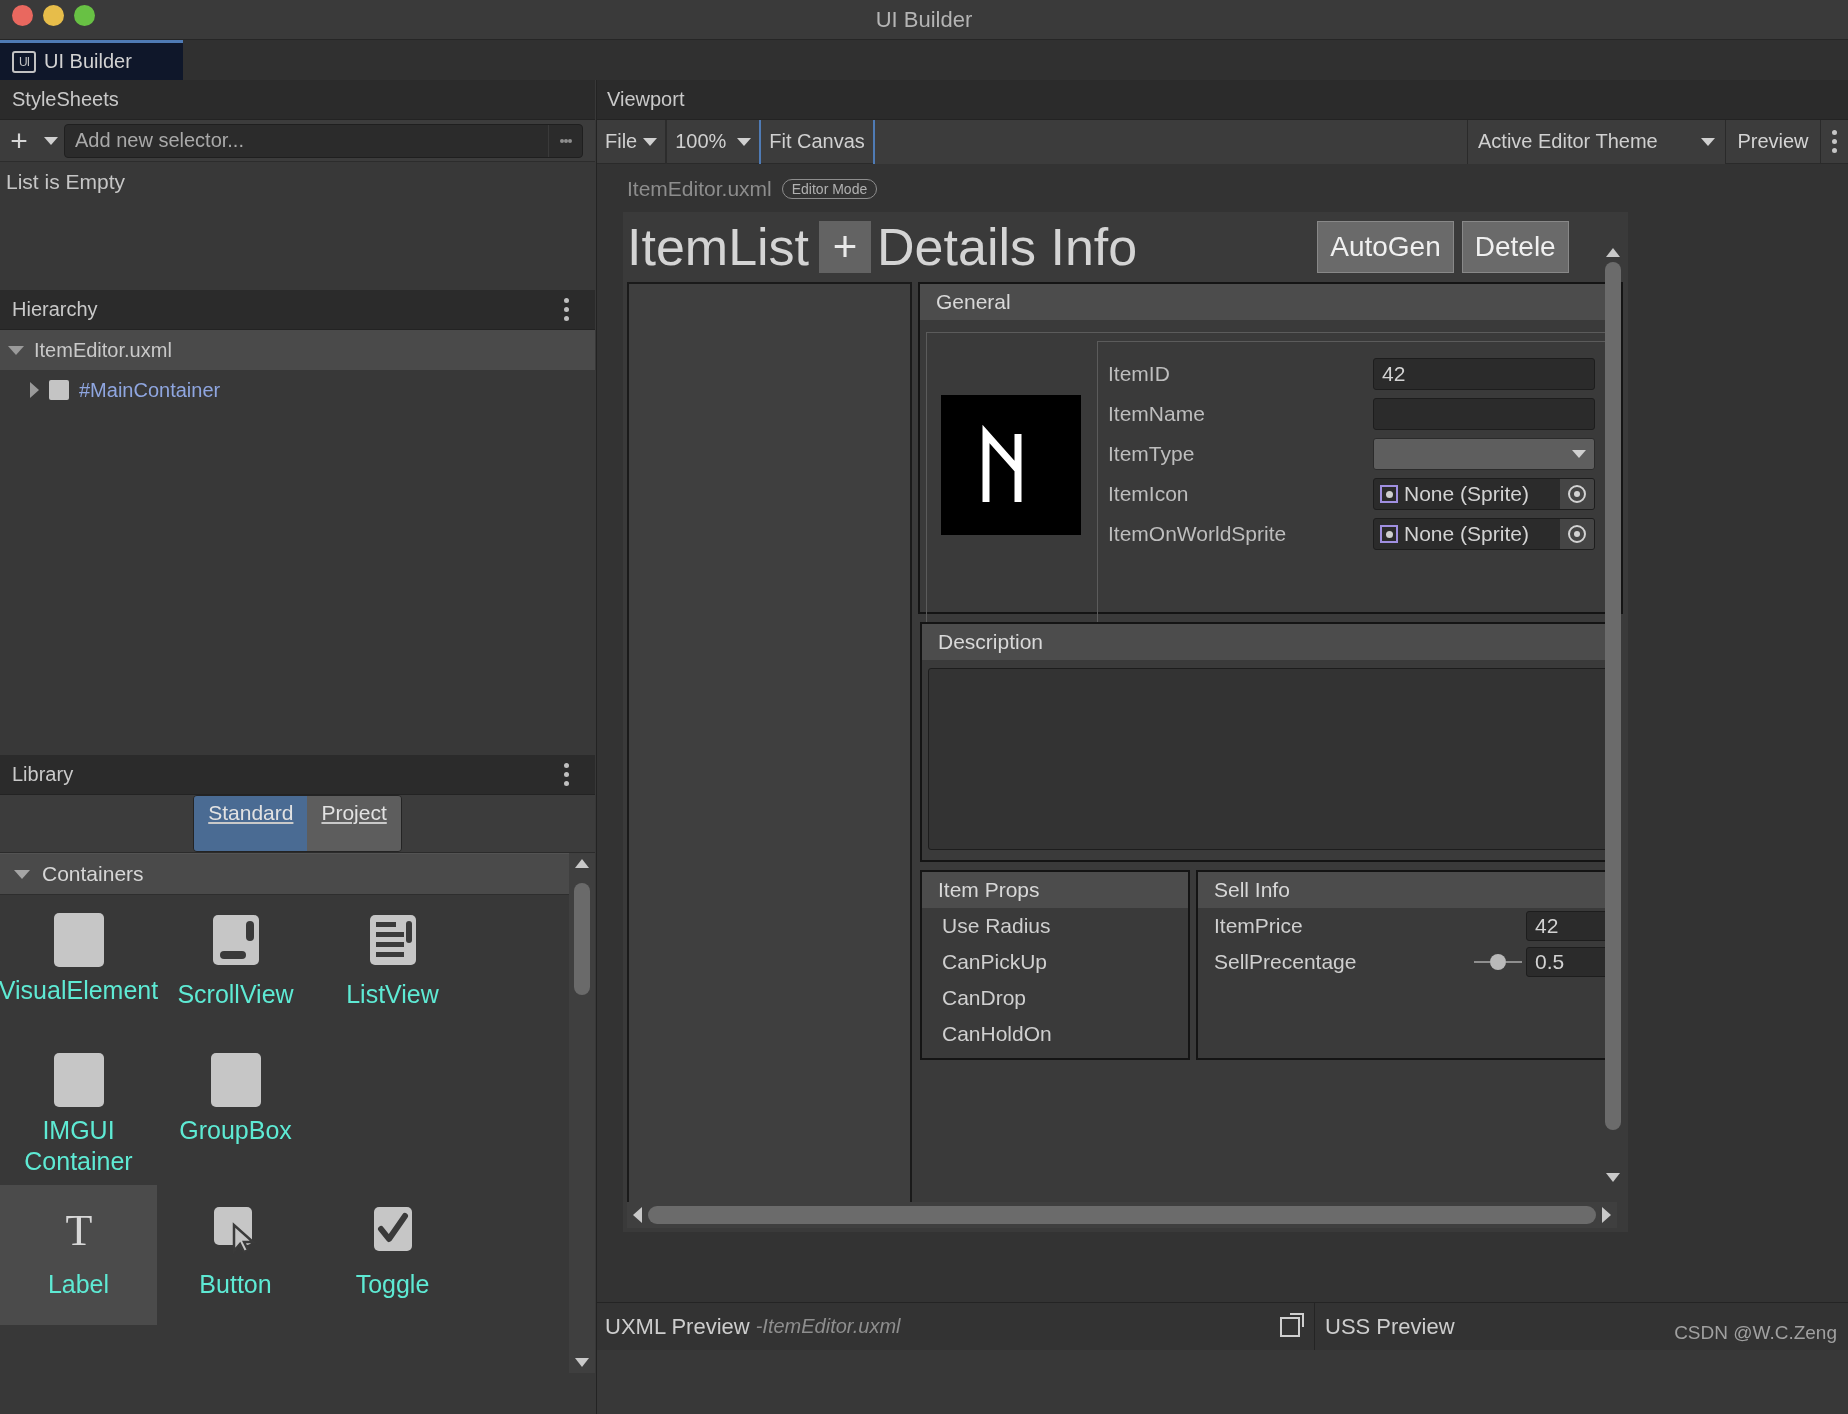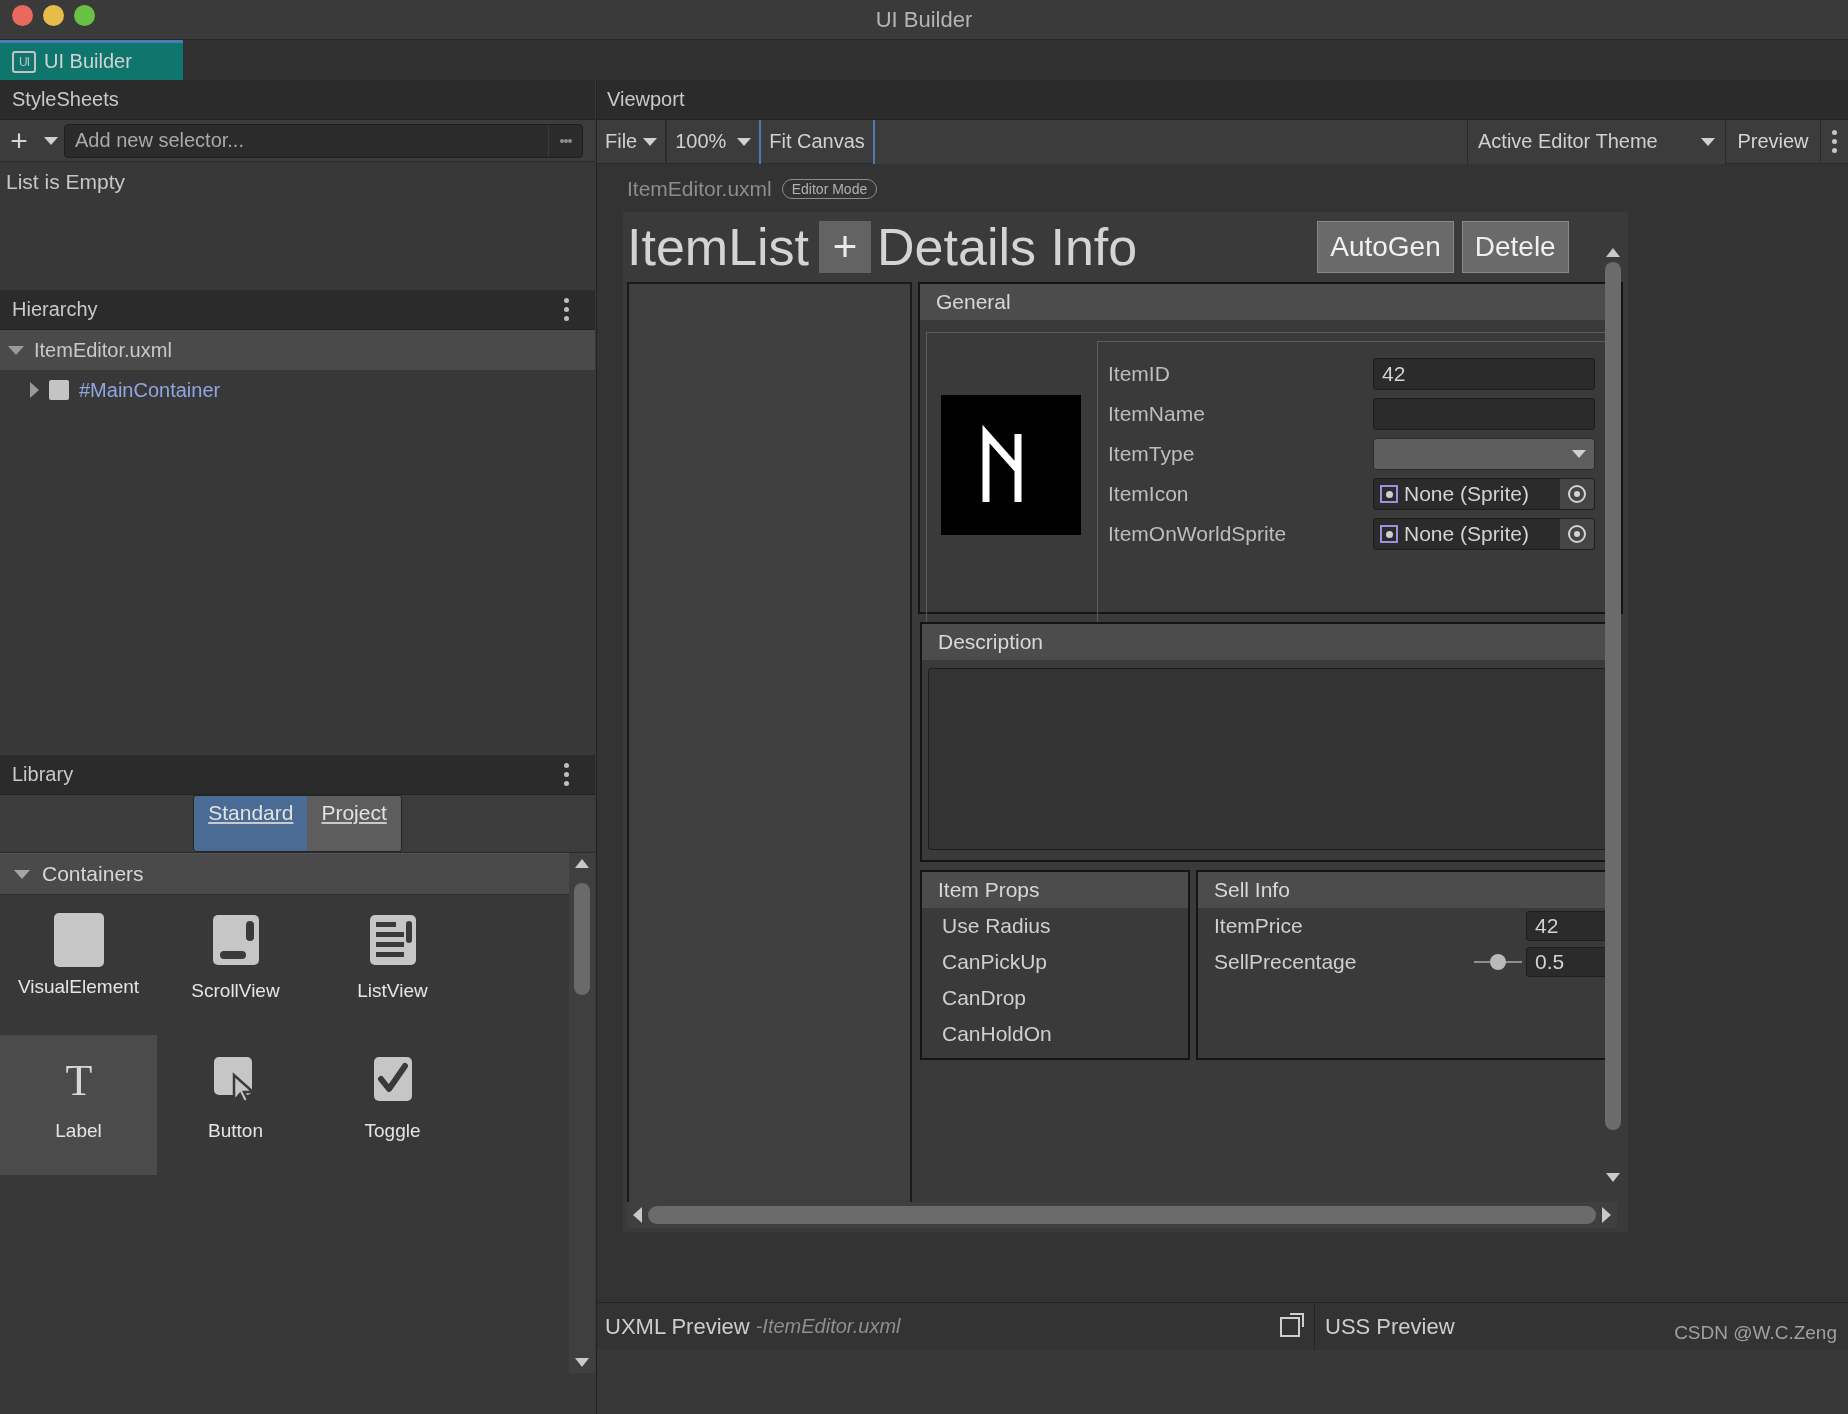--- a/index.html
+++ b/index.html
@@ -26,21 +26,21 @@
     line-height:40px; text-align:center; font-size:22px; color:#b4b4b4;
   }
 
   
   .tabstrip {
     position:absolute; left:0; top:40px; width:1848px; height:40px;
     background:#303030;
   }
   .tab {
     position:absolute; left:0; top:0; width:183px; height:40px;
-    background:#0f766e; border-top:3px solid #4f7bb5;
+    background:#0f172a; border-top:3px solid #4f7bb5;
     display:flex; align-items:center; gap:8px; padding-left:12px;
   }
   .tab-ico {
     width:24px; height:22px; border:2px solid #c2c2c2; border-radius:3px;
     font-size:12px; line-height:18px; text-align:center; color:#c2c2c2;
     font-family:"Liberation Sans", sans-serif; letter-spacing:-1px;
   }
   .tab-label { font-size:20px; color:#d2d2d2; }
 
   
@@ -82,21 +82,21 @@
   .seg div { padding:5px 14px; font-size:21px; color:#e2e2e2; }
   .seg .on { background:#4a6b93; }
   .seg .off { background:#5d5d5d; }
 
   .lib-body { position:relative; background:#383838; }
   .cat-row { height:42px; background:#4a4a4a; display:flex; align-items:center; font-size:21px; color:#d6d6d6; border-top:1px solid #535353; border-bottom:1px solid #2e2e2e;}
   .cat-tri { width:0;height:0;border-left:8px solid transparent;border-right:8px solid transparent;border-top:9px solid #a5a5a5; margin:0 12px 0 14px;}
   .grid { display:flex; }
   .cell { width:157px; padding-top:18px; display:flex; flex-direction:column; align-items:center; gap:8px; }
   .cell.sel { background:#4b4b4b; }
-  .cell .cap { font-size:19px; color:#e5e5e5; text-align:center; line-height:1.22; }
+  .cell .cap { font-size:25px; color:#5eead4; text-align:center; line-height:1.22; }
   .ico-sq { width:50px; height:54px; background:#c6c6c6; border-radius:5px; }
 
   .vscroll { position:absolute; right:0; top:0; width:26px; background:#3f3f3f; }
   .vscroll .arrow-up{position:absolute;left:6px;top:6px;width:0;height:0;border-left:7px solid transparent;border-right:7px solid transparent;border-bottom:9px solid #c9c9c9;}
   .vscroll .arrow-dn{position:absolute;left:6px;bottom:6px;width:0;height:0;border-left:7px solid transparent;border-right:7px solid transparent;border-top:9px solid #c9c9c9;}
   .vscroll .thumb{position:absolute;left:5px;width:16px;background:#6a6a6a;border-radius:8px;}
 
   
   .right { position:absolute; left:596px; top:80px; width:1252px; height:1334px; background:#383838; border-left:1px solid #232323; }
   .vp-header { height:40px; background:#2b2b2b; display:flex; align-items:center; padding-left:10px; font-size:20px; color:#c9c9c9; border-bottom:1px solid #232323;}
@@ -283,20 +283,31 @@
                 <rect x="8" y="19" width="28" height="5" fill="#3a3a3a"></rect>
                 <rect x="8" y="29" width="28" height="5" fill="#3a3a3a"></rect>
                 <rect x="8" y="39" width="28" height="5" fill="#3a3a3a"></rect>
                 <rect x="38" y="8" width="6" height="22" rx="3" fill="#3a3a3a"></rect>
               </svg>
           </span>
           <span class="cap">ListView</span>
         </div>
       </div>
 
+      <div class="grid" style="height:150px;">
+        <div class="cell">
+          <span class="ico-sq"></span>
+          <span class="cap">IMGUI Container</span>
+        </div>
+        <div class="cell">
+          <span class="ico-sq"></span>
+          <span class="cap">GroupBox</span>
+        </div>
+        <div class="cell"></div>
+      </div>
 
 
       <div class="grid" style="height:140px;">
         <div class="cell sel">
           <span>
             <svg width="50" height="54" viewBox="0 0 50 54">
                 <text x="25" y="42" font-size="44" font-family="Liberation Serif, serif" fill="#d7d7d7" text-anchor="middle">T</text>
               </svg>
           </span>
           <span class="cap">Label</span>

